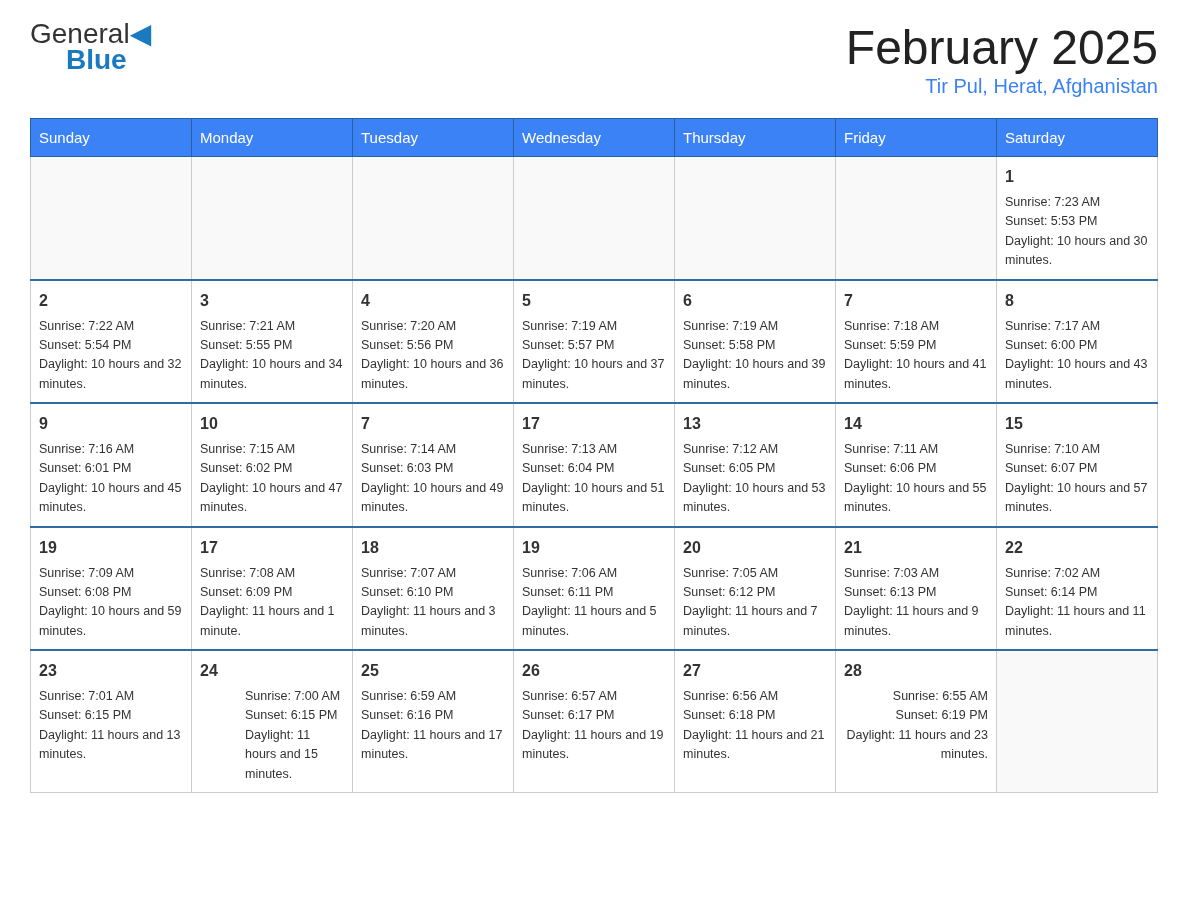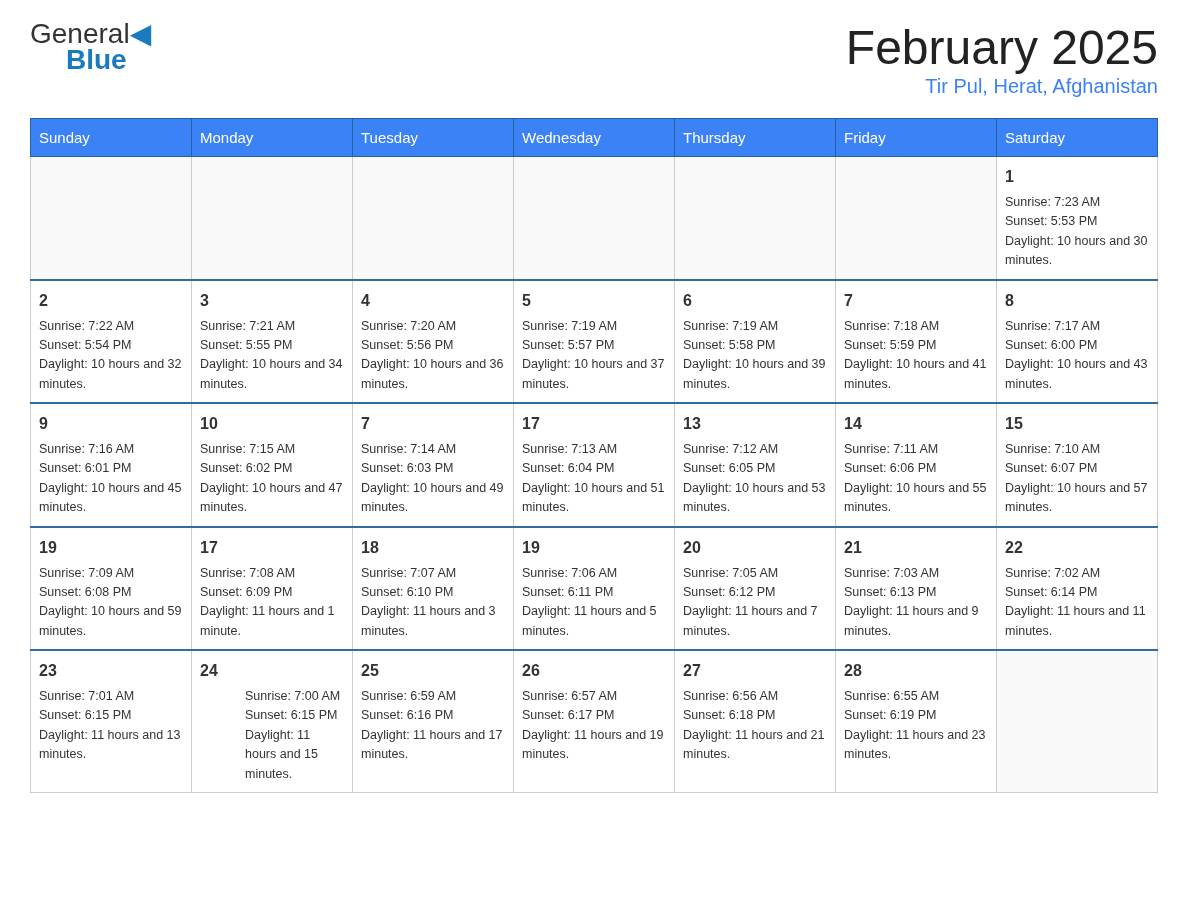--- a/index.html
+++ b/index.html
@@ -294,20 +294,20 @@
 Daylight: 11 hours and 19 minutes.</div>
         </td>
         <td>
           <span class="day-number">27</span>
           <div class="day-info" style="white-space: pre-line;">Sunrise: 6:56 AM
 Sunset: 6:18 PM
 Daylight: 11 hours and 21 minutes.</div>
         </td>
         <td>
           <span class="day-number">28</span>
-          <div class="day-info" style="white-space: pre-line;">Sunrise: 6:55 AM
+          <div class="day-info" style="white-space: pre-line; text-align: right;">Sunrise: 6:55 AM
 Sunset: 6:19 PM
 Daylight: 11 hours and 23 minutes.</div>
         </td>
         <td class="empty-cell"></td>
       </tr>
     </tbody>
 </table>
 
 </body></html>

